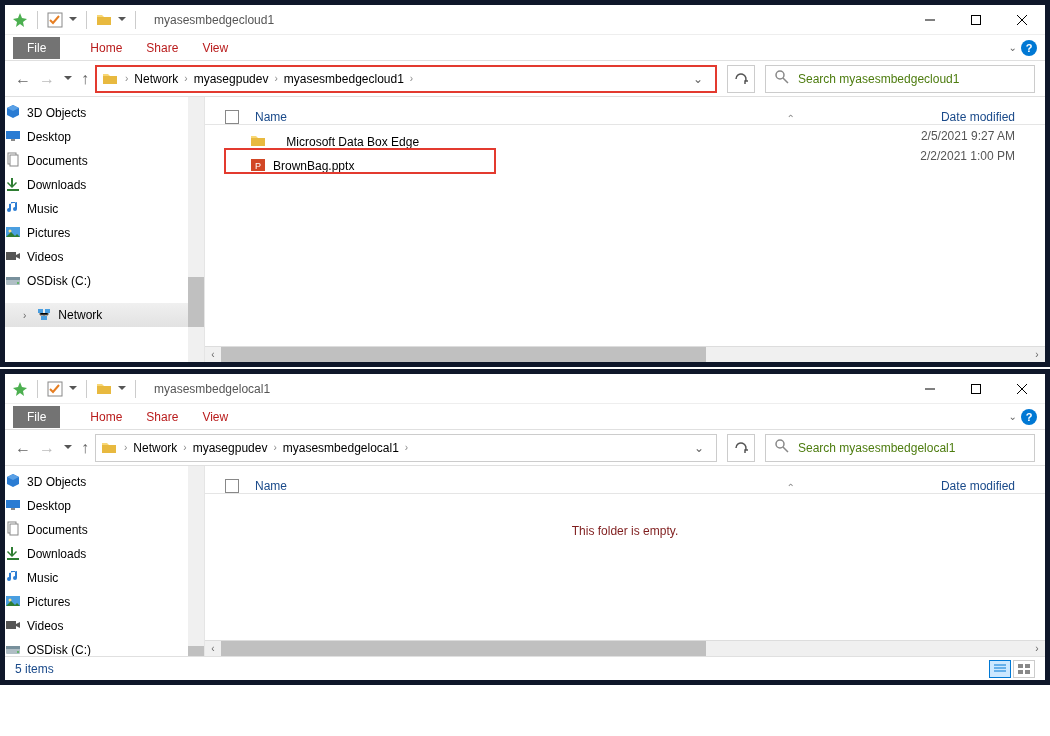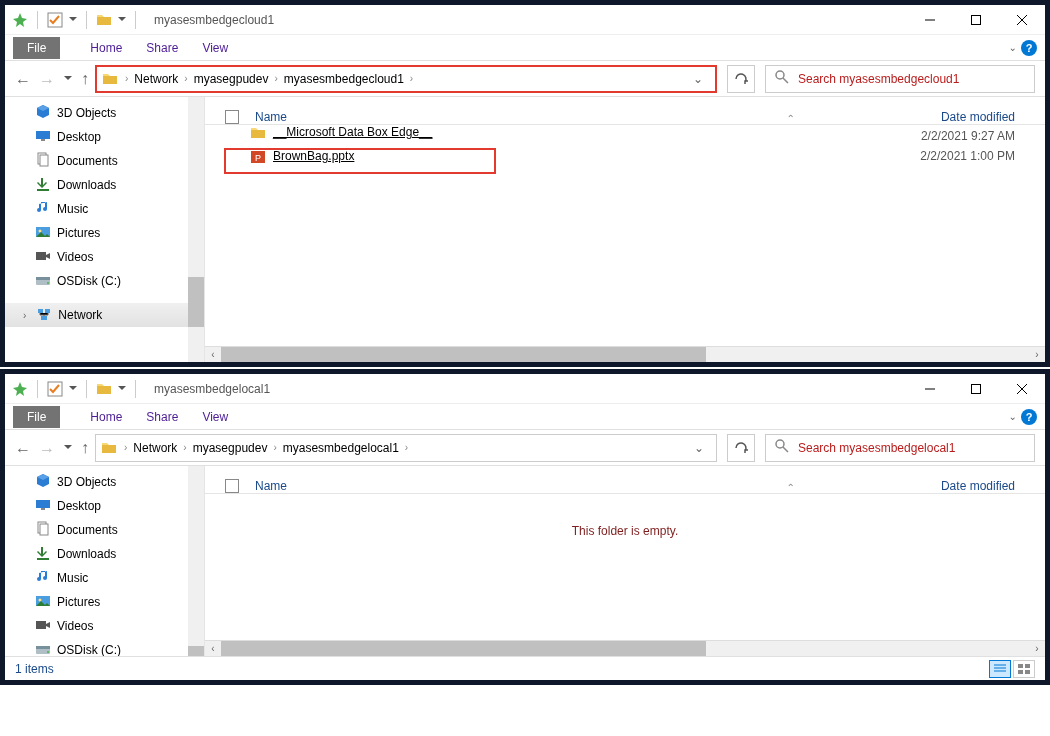--- a/index.html
+++ b/index.html
@@ -12,54 +12,54 @@
 .titlebar { height: 30px; display: flex; align-items: center; background: #fff; border-bottom: 1px solid #eee; }
 .qat { display: flex; align-items: center; gap: 4px; padding: 0 6px; }
 .qat-icon { width: 18px; height: 18px; display: flex; align-items: center; justify-content: center; }
 .titlebar-sep { width: 1px; height: 18px; background: #ccc; margin: 0 4px; }
 .titlebar-title { margin-left: 8px; color: #555; font-size: 12px; }
 .win-controls { margin-left: auto; display: flex; }
 .win-btn { width: 46px; height: 30px; display: flex; align-items: center; justify-content: center; color: #000; }
 
 .ribbon-tabs { height: 26px; display: flex; align-items: center; padding: 0 8px; background: #fff; gap: 24px; border-bottom: 1px solid #e0e0e0; position: relative; }
 .file-tab { background: #737373; color: #fff; padding: 4px 14px; font-size: 12px; margin-right: 6px; }
-.tab { color: #4c1d95; font-size: 12px; cursor: pointer; }
+.tab { color: #b91c1c; font-size: 12px; cursor: pointer; }
 .ribbon-right { position: absolute; right: 8px; display: flex; align-items: center; gap: 4px; }
 .chevron-down { color: #666; font-size: 10px; }
 .help-icon { width: 16px; height: 16px; border-radius: 50%; background: #0078d4; color: #fff; font-size: 11px; display: flex; align-items: center; justify-content: center; font-weight: bold; }
 
 .navbar { height: 36px; display: flex; align-items: center; padding: 4px 10px; gap: 6px; border-bottom: 1px solid #e0e0e0; }
 .nav-arrows { display: flex; align-items: center; gap: 8px; color: #888; }
 .nav-arrow { font-size: 16px; color: #666; }
 .nav-arrow.disabled { color: #bbb; }
 .breadcrumb-box { flex: 1; height: 28px; border: 1px solid #ccc; display: flex; align-items: center; padding: 0 4px; position: relative; }
 .breadcrumb-box.highlighted { border: 2px solid #e33a2f; }
 .bc-icon { width: 18px; display: flex; justify-content: center; }
 .bc-sep { color: #888; margin: 0 6px; font-size: 10px; }
 .bc-item { color: #000; }
 .bc-dropdown { margin-left: auto; color: #666; padding: 0 8px; }
 .refresh-btn { width: 28px; height: 28px; border: 1px solid #ccc; display: flex; align-items: center; justify-content: center; margin-left: 4px; }
-.search-box { width: 270px; height: 28px; border: 1px solid #ccc; display: flex; align-items: center; padding: 0 8px; margin-left: 4px; color: #b91c1c; gap: 8px; }
+.search-box { width: 270px; height: 28px; border: 1px solid #ccc; display: flex; align-items: center; padding: 0 8px; margin-left: 4px; color: #4d7c0f; gap: 8px; }
 
 .body { flex: 1; display: flex; overflow: hidden; }
 .nav-pane { width: 200px; border-right: 1px solid #e5e5e5; overflow: hidden; display: flex; flex-direction: column; position: relative; }
 .nav-list { flex: 1; overflow-y: auto; padding-top: 4px; }
-.nav-item { height: 24px; display: flex; align-items: center; padding-left: 30px; gap: 6px; cursor: pointer; }
+.nav-item { height: 24px; display: flex; align-items: center; gap: 6px; cursor: pointer; }
 .nav-item.network { background: linear-gradient(#f0f0f0,#e2e2e2); margin-top: 10px; padding-left: 18px; }
 .nav-scrollbar { position: absolute; right: 0; top: 0; bottom: 0; width: 16px; background: #f0f0f0; }
 .nav-thumb { position: absolute; right: 0; width: 16px; background: #c0c0c0; }
 
 .content { flex: 1; display: flex; flex-direction: column; position: relative; }
 .columns-header { height: 28px; border-bottom: 1px solid #e5e5e5; display: flex; align-items: flex-end; padding-left: 20px; gap: 8px; }
 .col-check { width: 14px; height: 14px; border: 1px solid #888; }
 .col-name { color: #1a4a8a; margin-left: 8px; cursor: pointer; }
 .col-sort { margin-left: auto; margin-right: 250px; color: #888; font-size: 10px; }
 .col-date { position: absolute; right: 30px; color: #1a4a8a; cursor: pointer; }
 .file-list { flex: 1; overflow: hidden; position: relative; }
-.file-row { height: 24px; display: flex; align-items: flex-start; padding-left: 44px; text-decoration: underline; }
+.file-row { height: 24px; display: flex; align-items: flex-end; padding-left: 44px; }
 .file-row.highlighted { outline: 2px solid #e33a2f; outline-offset: -1px; width: 270px; margin-left: 20px; padding-left: 24px; }
 .file-icon { width: 18px; display: flex; justify-content: center; }
 .file-name { margin-left: 6px; }
 .file-date { position: absolute; right: 30px; color: #555; }
 .empty-msg { text-align: center; color: #7f1d1d; margin-top: 30px; }
 .content-scroll-h { height: 16px; background: #f0f0f0; border-top: 1px solid #ddd; display: flex; align-items: center; }
 .scroll-h-arrow { width: 16px; text-align: center; color: #666; font-size: 10px; }
 .scroll-h-track { flex: 1; height: 16px; position: relative; }
 .scroll-h-thumb { position: absolute; left: 0; width: 60%; height: 100%; background: #c0c0c0; }
 
@@ -257,21 +257,21 @@
           <div style="position:relative">
               <div class="file-row ">
               <span class="file-icon">
                   <svg class="icon" viewBox="0 0 16 16">
                     <path fill="#f8d775" d="M1 3h5l2 2h7v8H1z"></path>
                     <path fill="#e8b93f" d="M1 5h14v8H1z"></path>
                   </svg>
                 </span>
               <span class="file-name">__Microsoft Data Box Edge__</span>
             </div>
-              <span class="file-date" style="top:4px">2/2/2021 9:27 AM</span>
+              <span class="file-date" style="top:4px">2/5/2021 9:27 AM</span>
             </div>
             <div style="position:relative">
               <div class="file-row highlighted">
               <span class="file-icon">
                   <svg class="icon" viewBox="0 0 16 16">
                     <rect x="1" y="2" width="14" height="12" fill="#d24726"></rect>
                     <text x="8" y="12" text-anchor="middle" fill="#fff" font-size="9" font-family="Arial">P</text>
                   </svg>
                 </span>
               <span class="file-name">BrownBag.pptx</span>
@@ -474,21 +474,21 @@
         <div class="content-scroll-h">
           <div class="scroll-h-arrow">‹</div>
           <div class="scroll-h-track">
               <div class="scroll-h-thumb"></div>
             </div>
           <div class="scroll-h-arrow">›</div>
         </div>
       </div>
     </div>
     <div class="statusbar">
-      <span>1 items</span>
+      <span>5 items</span>
       <div class="view-buttons">
         <div class="view-btn active">
             <svg width="12" height="10">
               <path stroke="#0078d4" d="M0 1h12M0 4h12M0 7h12"></path>
             </svg>
           </div>
         <div class="view-btn">
             <svg width="12" height="10">
               <rect x="0" y="0" width="5" height="4" fill="#888"></rect>
               <rect x="7" y="0" width="5" height="4" fill="#888"></rect>

